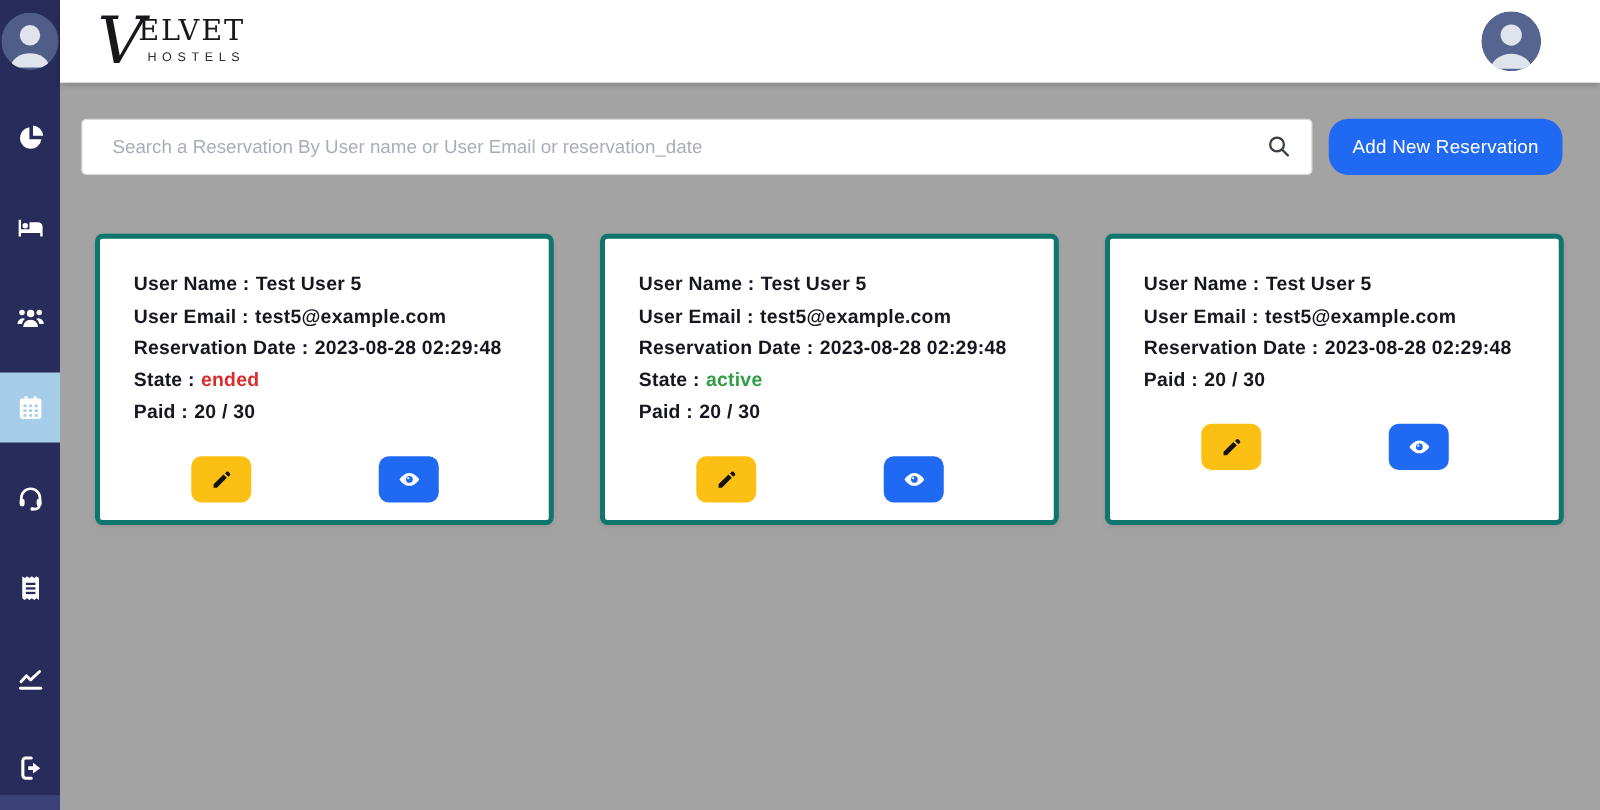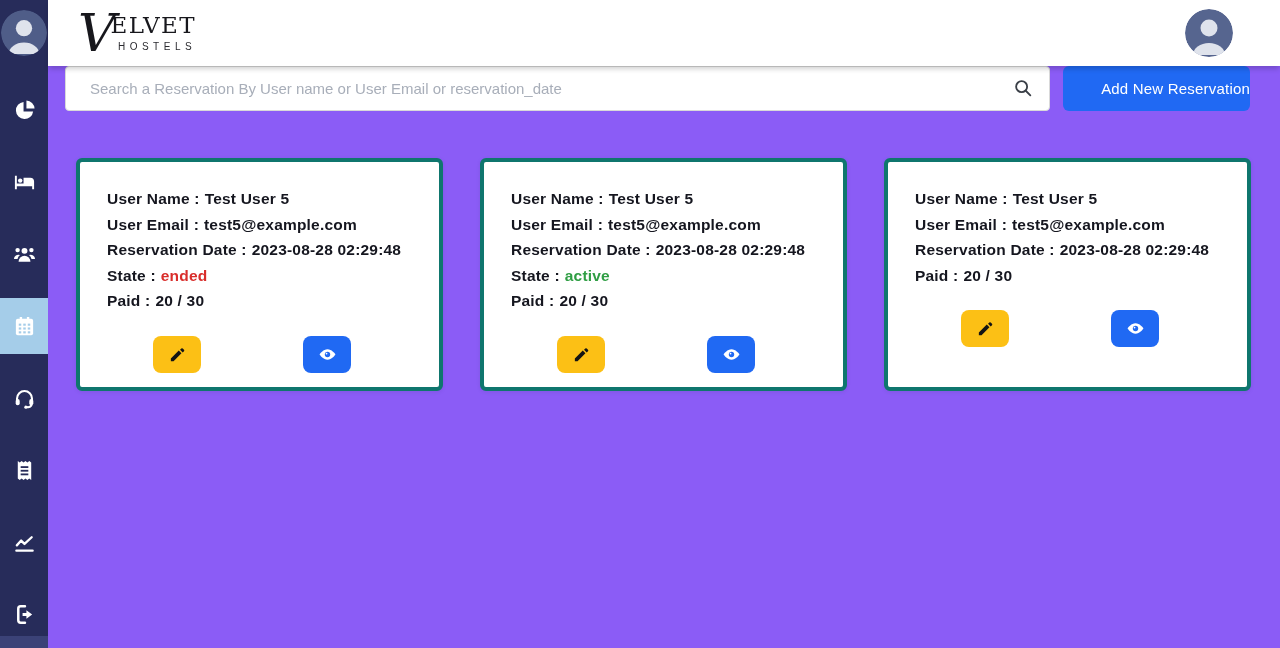--- a/index.html
+++ b/index.html
@@ -33,33 +33,33 @@
   .logo-col { display:flex; flex-direction:column; margin-left:-5px; padding-top:3px; }
   .logo-rest { font-family:"DejaVu Serif", serif; font-size:23px; letter-spacing:1.5px;
                line-height:1; }
   .logo-sub { font-size:10px; letter-spacing:4.5px; margin-top:4px; margin-left:2px;
               color:#2b2b30;text-align:right; }
   .header-spacer { flex:1; }
   .header-avatar { width:48px; height:48px; border-radius:50%; overflow:hidden;
                    margin-right:47px; cursor:pointer; }
   .header-avatar svg { display:block; width:48px; height:48px; }
 
-  .content { flex:1; background:#8b5cf6; }
+  .content { flex:1; background:#a3a3a3; padding-top:29px; }
 
   
   .toolbar { display:flex; margin:0 30px 0 17px; gap:13px; }
   .search-wrap { position:relative; flex:1; }
   .search-input { width:100%; height:45px; border:1px solid #d9d9d9; border-radius:4px;
                   padding:0 46px 0 24px; font-size:15px; color:#333;
                   font-family:"Liberation Sans", sans-serif; outline:none; }
   .search-input::placeholder { color:#a8aeb9; }
   .search-icon { position:absolute; right:16px; top:11px; width:22px; height:22px; cursor:pointer; }
   .add-btn { width:187px; height:45px; background:#2069f3; color:#fff; border:none;
-             border-radius:6px; font-size:15px; font-family:"Liberation Sans", sans-serif;
-             cursor:pointer; letter-spacing:0.2px;text-align:right; }
+             border-radius:16px; font-size:15px; font-family:"Liberation Sans", sans-serif;
+             cursor:pointer; letter-spacing:0.2px; }
 
   
   .cards { display:flex; gap:37px; margin:47px 29px 0 28px; }
   .card { width:367px; height:233px; background:#fff; border:4px solid #0f766e;
           border-radius:6px; box-shadow:0 1px 4px rgba(0,0,0,0.08);
           padding:24px 26px 0 27px; }
   .field { font-size:15.5px; font-weight:700; color:#15161f; line-height:25.6px;
            letter-spacing:0.2px; white-space:nowrap; }
   .field .lbl { margin-right:5px; }
   .card-actions { display:flex; justify-content:center; gap:102px; margin-top:22px;

